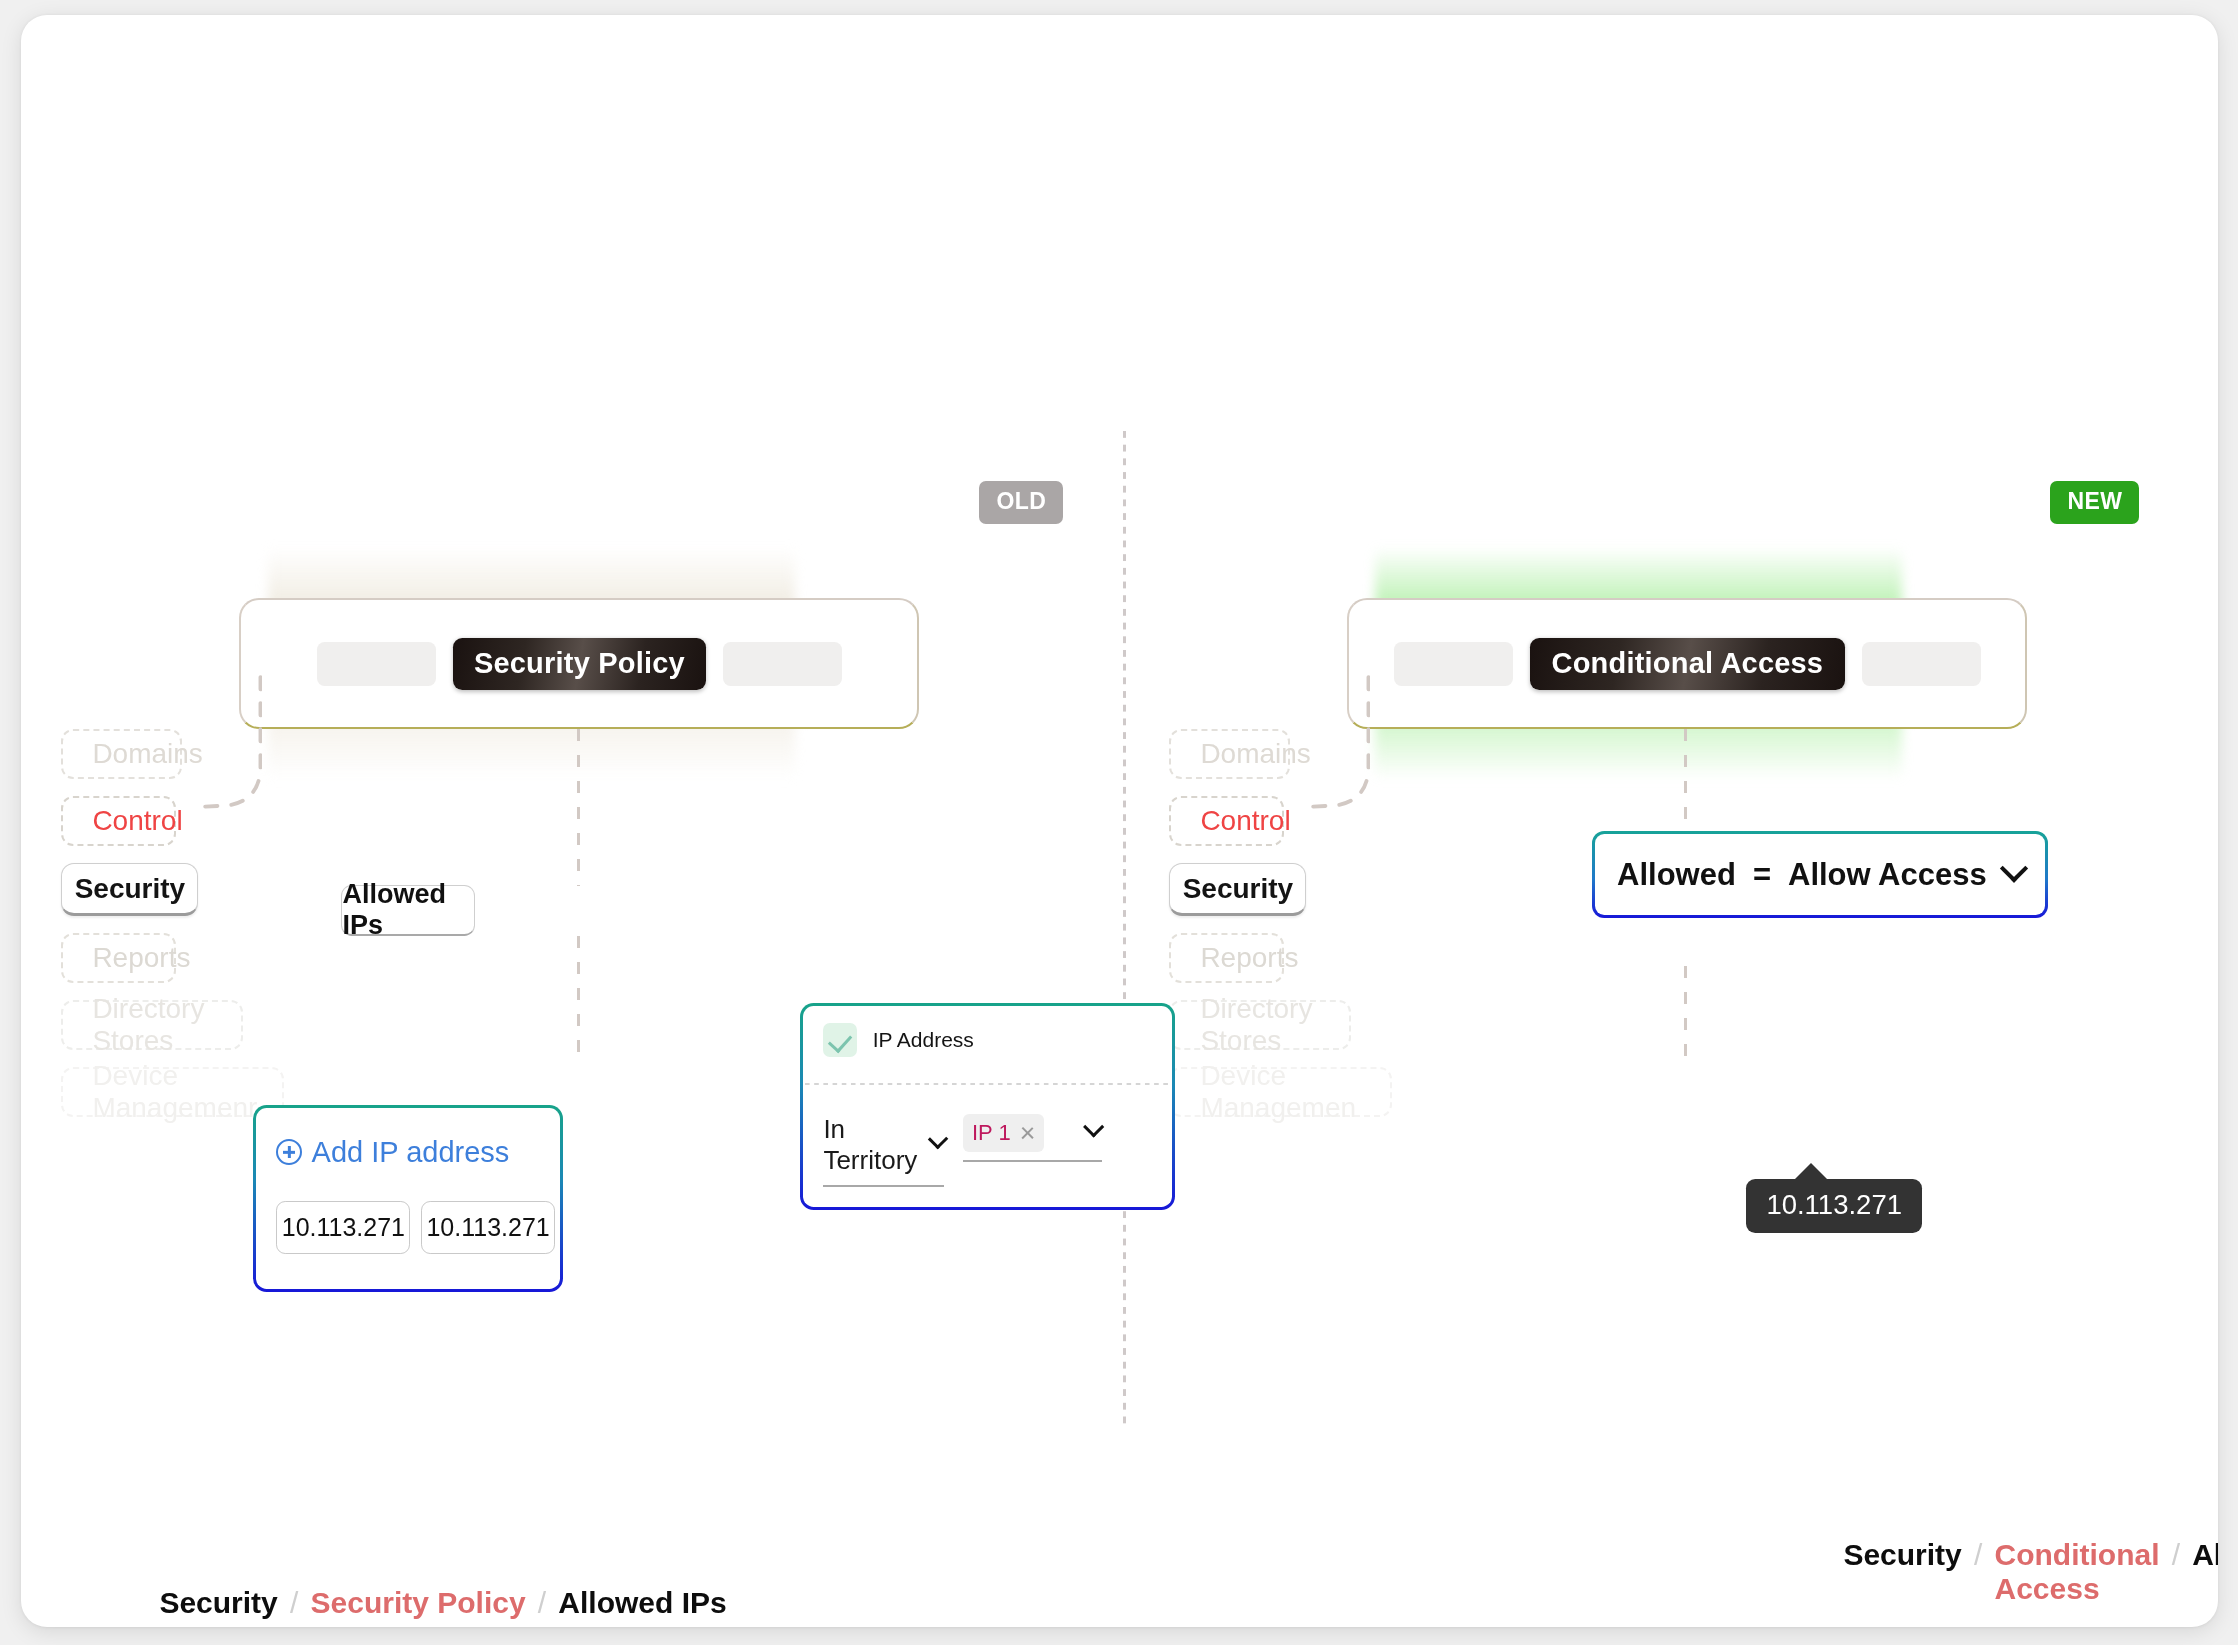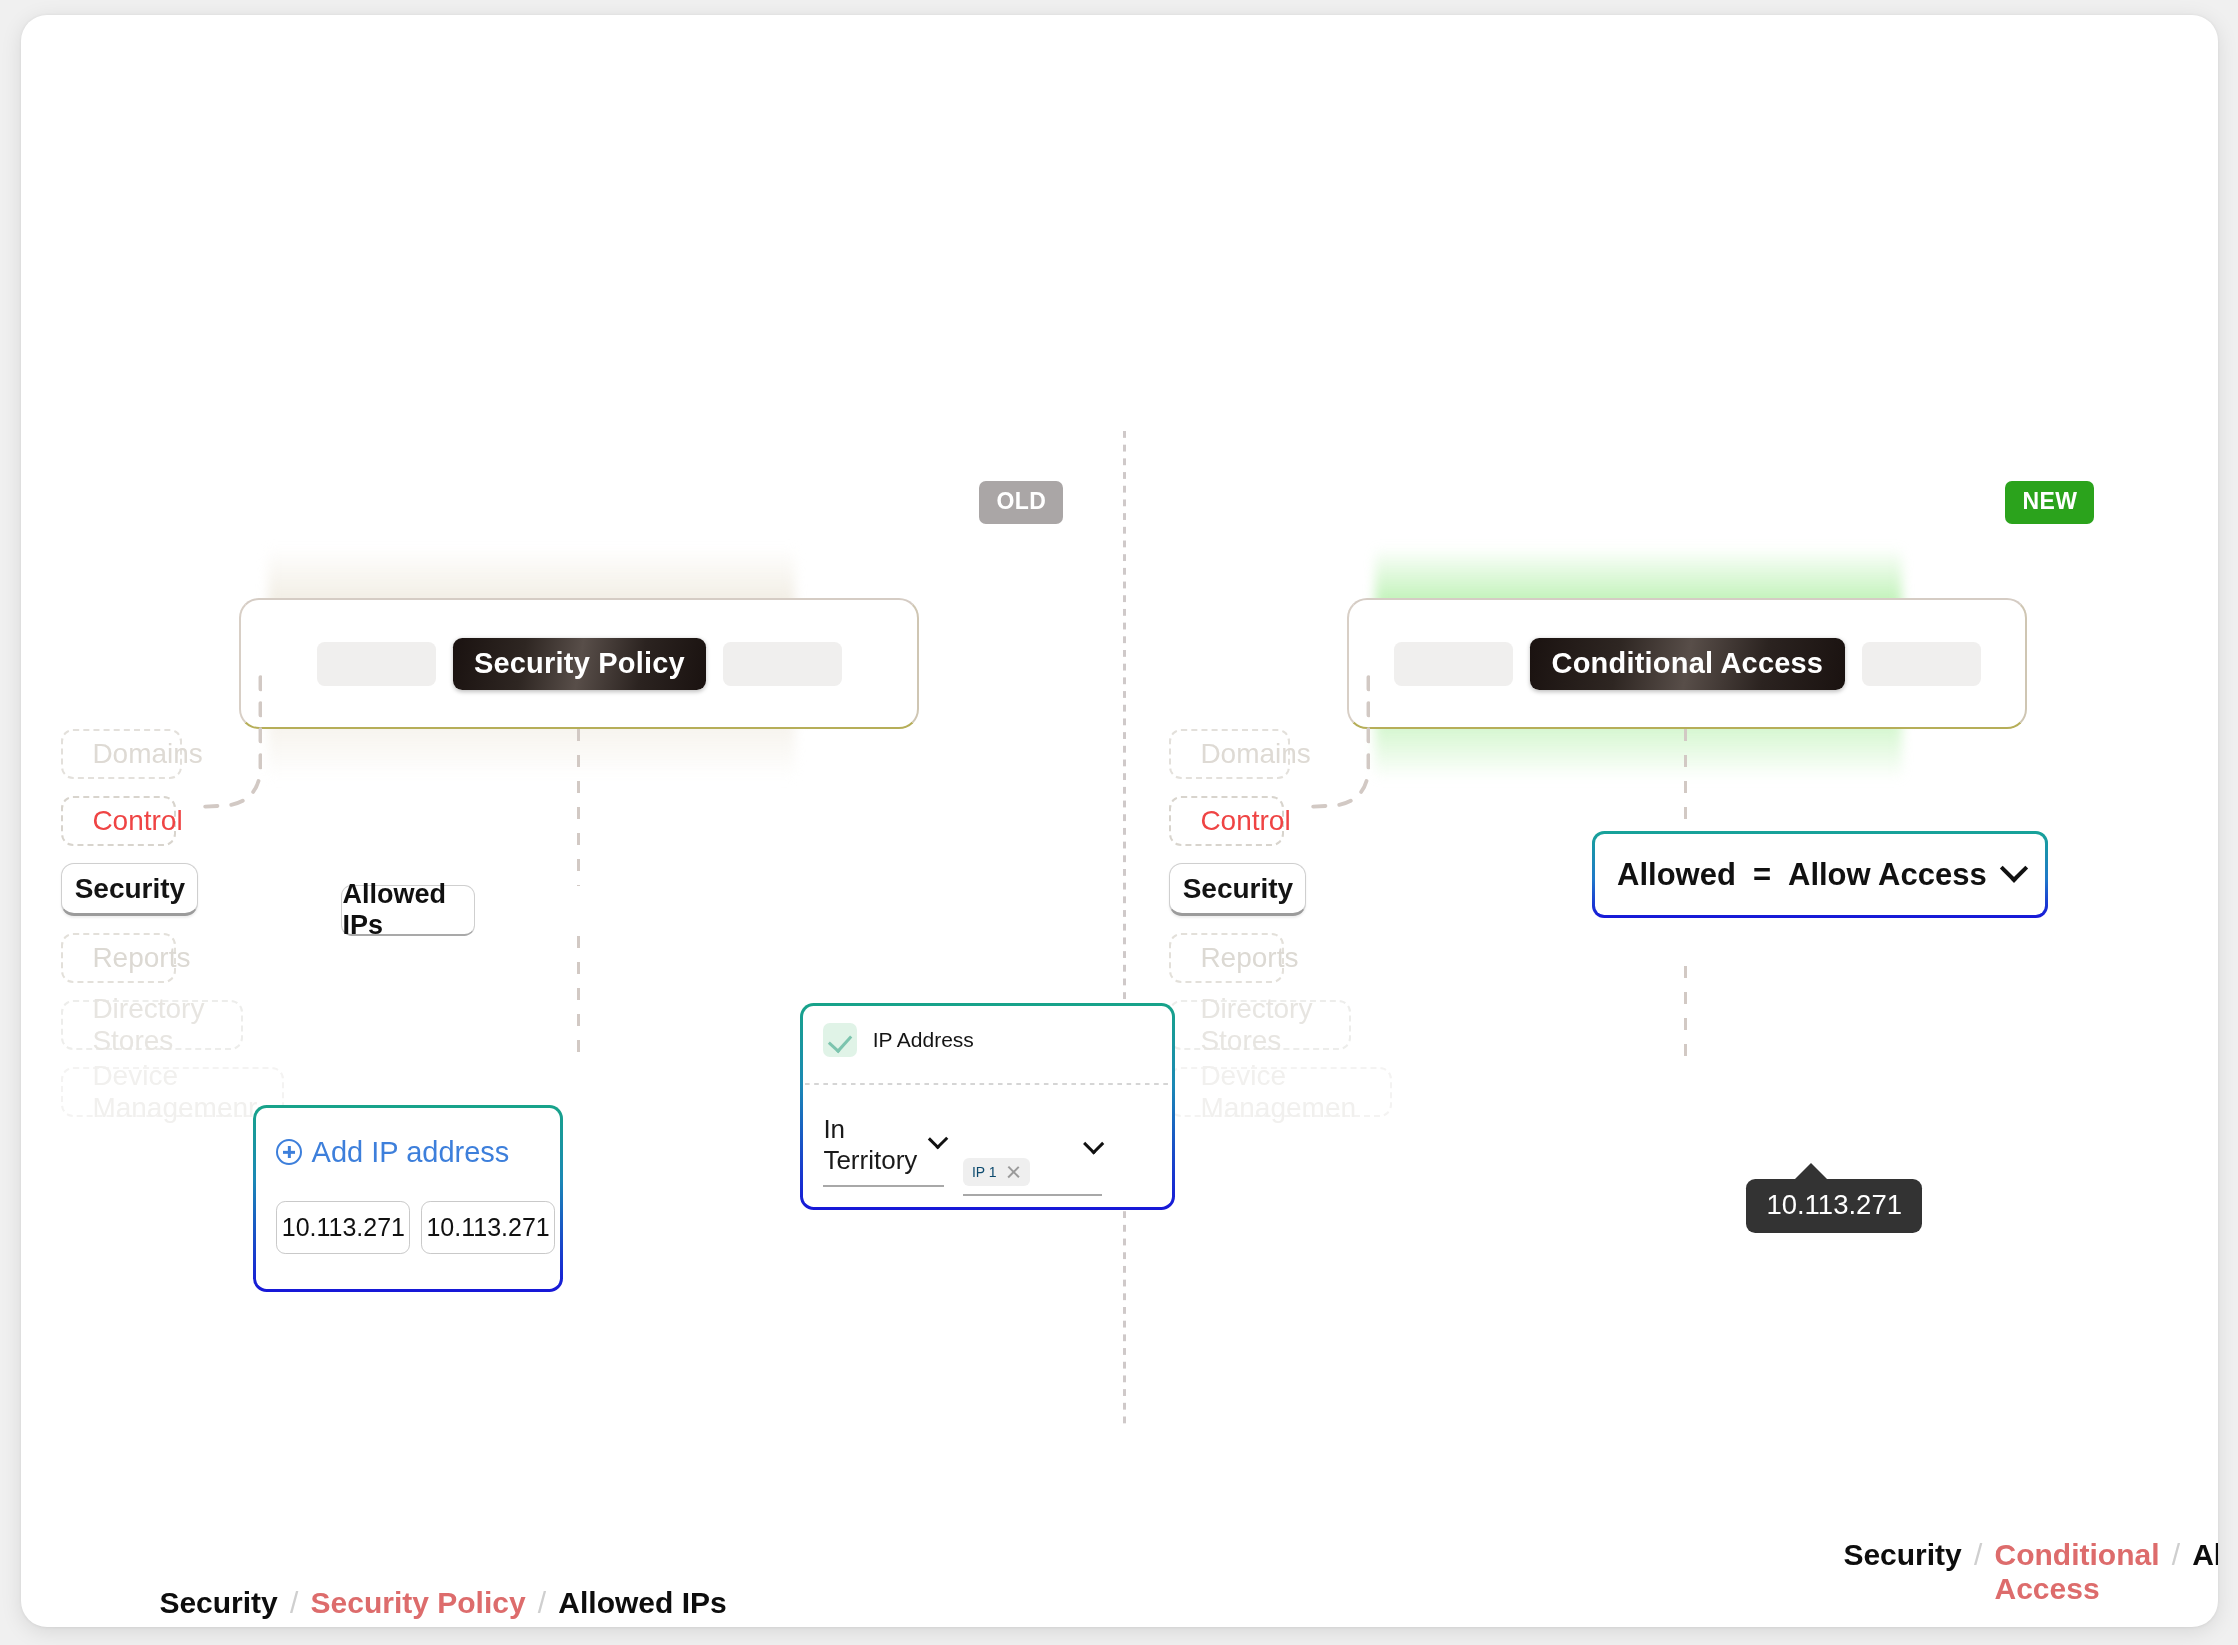--- a/index.html
+++ b/index.html
@@ -41,21 +41,21 @@
     top: 418px;
     border-radius: 6.9px;
     color: #ffffff;
     font-size: 23px;
     font-weight: 700;
     letter-spacing: 0.4px;
     padding: 9.2px 17px 10.7px 17px;
     line-height: 1;
   }
   #badge-old { left: 958px; background: #aaa6a6; }
-  #badge-new { left: 876px; background: #2ba31c; }
+  #badge-new { left: 921px; background: #2ba31c; }
 
   
   .glow {
     position: absolute;
     width: 527px; height: 229px;
     left: 247px; top: 486px;
     filter: blur(5.3px);
   }
   #glow-old {
     background: linear-gradient(to bottom,
@@ -303,23 +303,22 @@
     display: flex; align-items: center;
   }
   #sel-territory { width: 121px; justify-content: center; }
   #sel-territory .sel-text { font-size: 26px; color: #1a1a1a; }
   #sel-ip { width: 139px; justify-content: space-between; padding-bottom: 7.6px; }
   .chip {
     background: #efefef;
     border-radius: 6.1px;
     padding: 5.3px 9.2px 6.9px 9.2px;
     display: flex; align-items: center; gap: 9.2px;
-    font-size: 14px;
-    color: #0c4a6e;
-    margin-top: 44px;
+    font-size: 22px;
+    color: #be185d;
   }
   .chip-x {
     position: relative;
     width: 15.3px; height: 15.3px;
     flex: 0 0 auto;
   }
   .chip-x::before, .chip-x::after {
     content: ""; position: absolute; left: 0; top: 6.9px;
     width: 15.3px; height: 2.3px; background: #9a9a9a;
   }

